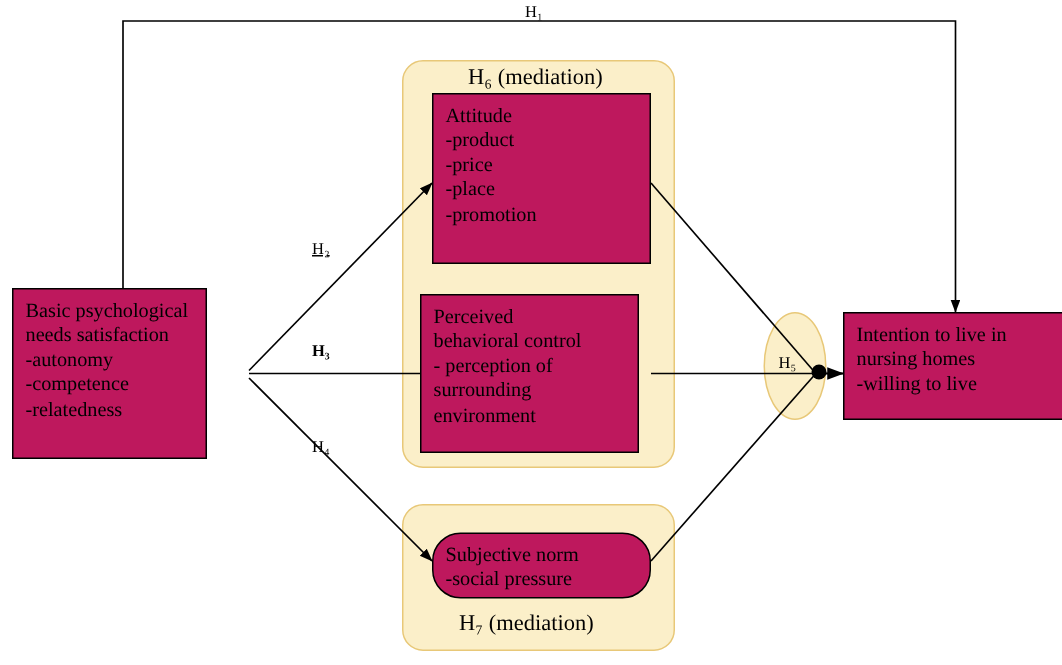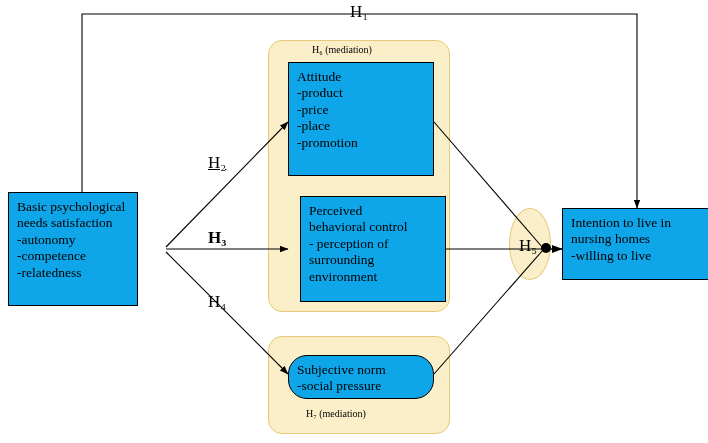--- a/index.html
+++ b/index.html
@@ -10,21 +10,21 @@
     color: #000;
     overflow: hidden;
   }
   #stage { position: relative; width: 708px; height: 443px; }
   svg#wires { position:absolute; left:0; top:0; width:708px; height:443px; }
 
   .box {
     position: absolute;
     box-sizing: border-box;
     border: 1px solid #000;
-    background: #0ea5e9;
+    background: #be185d;
     font-size: 13.5px;
     line-height: 1.22;
     padding: 6px 8px;
     white-space: pre-line;
   }
   .mediation-panel {
     position: absolute;
     box-sizing: border-box;
     background: #fbefc9;
     border: 1.5px solid #e8c878;
@@ -32,26 +32,26 @@
   }
   .ellipse {
     position: absolute;
     box-sizing: border-box;
     background: #fbefc9;
     border: 1.5px solid #e8c878;
     border-radius: 50%;
   }
   .lbl {
     position: absolute;
-    font-size: 17px;
+    font-size: 11px;
     white-space: nowrap;
   }
   .panel-cap {
     position:absolute;
-    font-size: 10px;
+    font-size: 15px;
     white-space: nowrap;
   }
   .dot {
     position:absolute;
     width: 10px; height: 10px;
     background: #000;
     border-radius: 50%;
   }
 </style>
 </head>
@@ -94,35 +94,35 @@
 -autonomy
 -competence
 -relatedness</div>
 
   <div class="box" style="left:288px; top:62px; width:146px; height:114px;">Attitude
 -product
 -price
 -place
 -promotion</div>
 
-  <div class="box" style="left:300px; top:196px; width:146px; height:106px;">Perceived
+  <div class="box" style="left:280px; top:196px; width:146px; height:106px;">Perceived
 behavioral control
 - perception of
 surrounding
 environment</div>
 
   <div class="box" style="left:288px; top:355px; width:146px; height:44px;border-radius:19px;">Subjective norm
 -social pressure</div>
 
   <div class="box" style="left:562px; top:208px; width:150px; height:72px;">Intention to live in
 nursing homes
 -willing to live</div>
 
   <div class="panel-cap" style="left:312px; top:44px;">H₆ (mediation)</div>
   <div class="panel-cap" style="left:306px; top:408px;">H₇ (mediation)</div>
 
   <div class="lbl" style="left:350px; top:2px;">H₁</div>
-  <div class="lbl" style="left:208px; top:153px;text-decoration:underline;">H₂</div>
+  <div class="lbl" style="left:208px; top:160px;text-decoration:underline;">H₂</div>
   <div class="lbl" style="left:208px; top:228px;font-weight:bold;">H₃</div>
   <div class="lbl" style="left:208px; top:292px;">H₄</div>
   <div class="lbl" style="left:519px; top:236px;">H₅</div>
 
 </div>
 
 </body></html>

